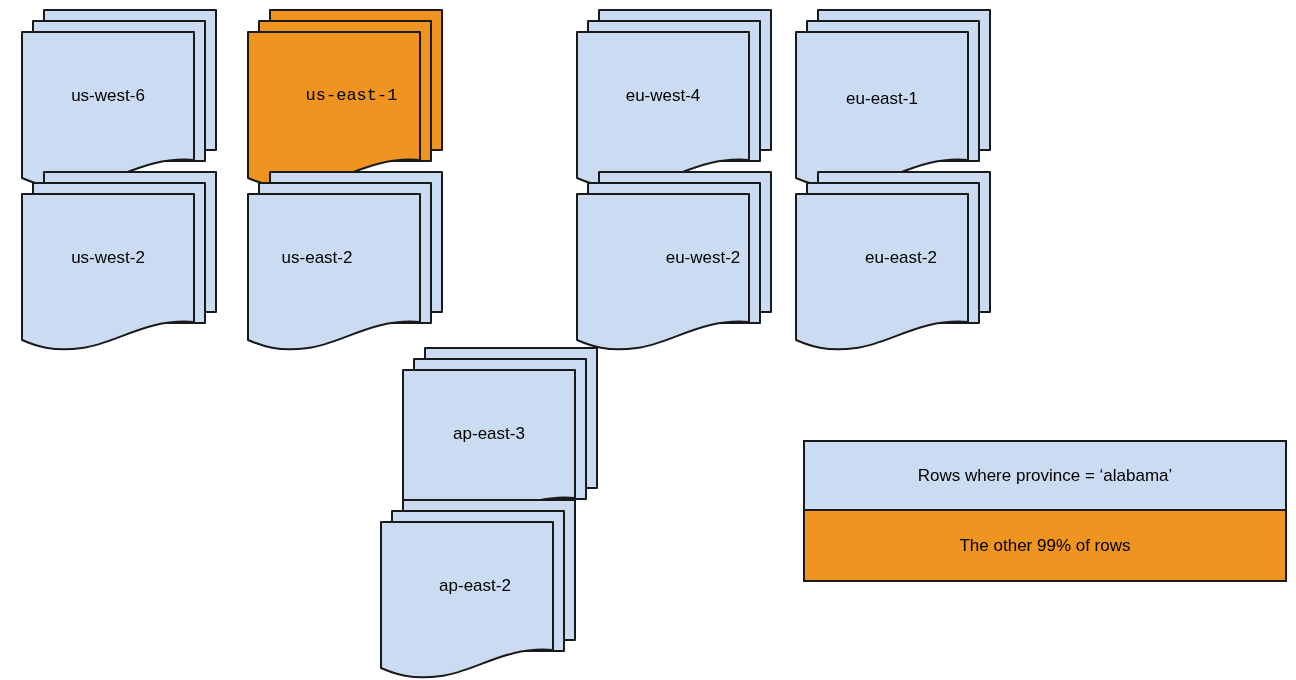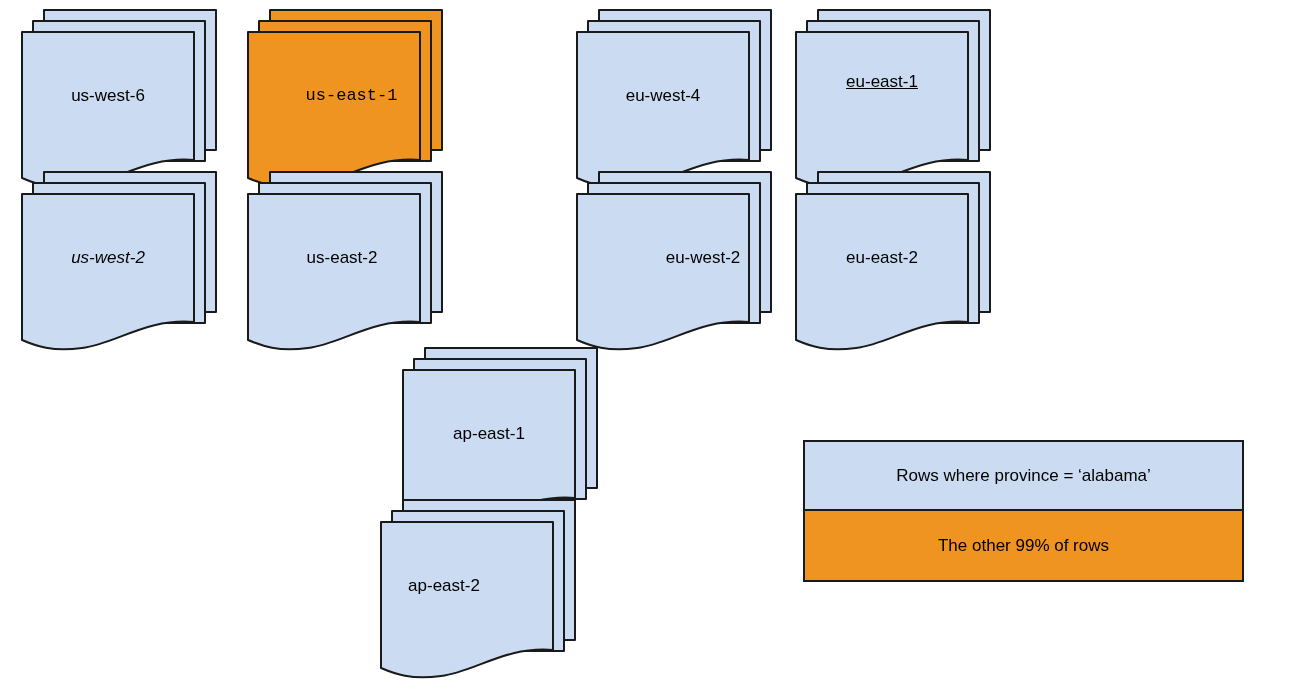--- a/index.html
+++ b/index.html
@@ -30,21 +30,21 @@
     color: #000000;
     white-space: nowrap;
     text-align: center;
     pointer-events: none;
   }
 
   .legend {
     position: absolute;
     left: 803px;
     top: 440px;
-    width: 441px;
+    width: 484px;
     height: 142px;
     border: 2px solid #1a1a1a;
     box-sizing: border-box;
   }
   .legend-row {
     height: 50%;
     box-sizing: border-box;
     display: flex;
     align-items: center;
     justify-content: center;
@@ -113,27 +113,27 @@
       <path d="M 403 500 L 575 500 L 575 640 L 403 640 Z" fill="#cbdcf2" stroke="#1a1a1a" stroke-width="2" stroke-linejoin="round"></path>
       <path d="M 392 511 L 564 511 L 564 651 L 392 651 Z" fill="#cbdcf2" stroke="#1a1a1a" stroke-width="2" stroke-linejoin="round"></path>
       <path d="M 381 522 L 553 522 L 553 650 C 505 646, 475 672, 441 676 C 411 680, 395 674, 381 668 Z" fill="#cbdcf2" stroke="#1a1a1a" stroke-width="2" stroke-linejoin="round"></path>
     </g>
   </svg>
 
 <div id="labels">
     <div class="stack-label" style="left: 22px; top: 86px; width: 172px;">us-west-6</div>
     <div class="stack-label" style="left: 252px; top: 86px; width: 199px; font-family: Liberation Mono, monospace;">us-east-1</div>
     <div class="stack-label" style="left: 577px; top: 86px; width: 172px;">eu-west-4</div>
-    <div class="stack-label" style="left: 796px; top: 72px; width: 172px; text-decoration: underline;">eu-east-1</div>
-    <div class="stack-label" style="left: 22px; top: 248px; width: 172px; font-style: italic;">us-west-2</div>
-    <div class="stack-label" style="left: 256px; top: 248px; width: 172px;">us-east-2</div>
+    <div class="stack-label" style="left: 796px; top: 89px; width: 172px;">eu-east-1</div>
+    <div class="stack-label" style="left: 22px; top: 248px; width: 172px;">us-west-2</div>
+    <div class="stack-label" style="left: 231px; top: 248px; width: 172px;">us-east-2</div>
     <div class="stack-label" style="left: 577px; top: 248px; width: 172px; padding-left: 40px;">eu-west-2</div>
-    <div class="stack-label" style="left: 796px; top: 248px; width: 172px;">eu-east-2</div>
-    <div class="stack-label" style="left: 403px; top: 424px; width: 172px;">ap-east-1</div>
-    <div class="stack-label" style="left: 358px; top: 576px; width: 172px;">ap-east-2</div>
+    <div class="stack-label" style="left: 796px; top: 248px; width: 172px; padding-left: 19px;">eu-east-2</div>
+    <div class="stack-label" style="left: 403px; top: 424px; width: 172px;">ap-east-3</div>
+    <div class="stack-label" style="left: 389px; top: 576px; width: 172px;">ap-east-2</div>
   </div>
 
 <div class="legend">
   <div class="legend-row blue">
     <span>Rows where province = ‘alabama’</span>
   </div>
   <div class="legend-row orange">
     <span>The other 99% of rows</span>
   </div>
 </div>

